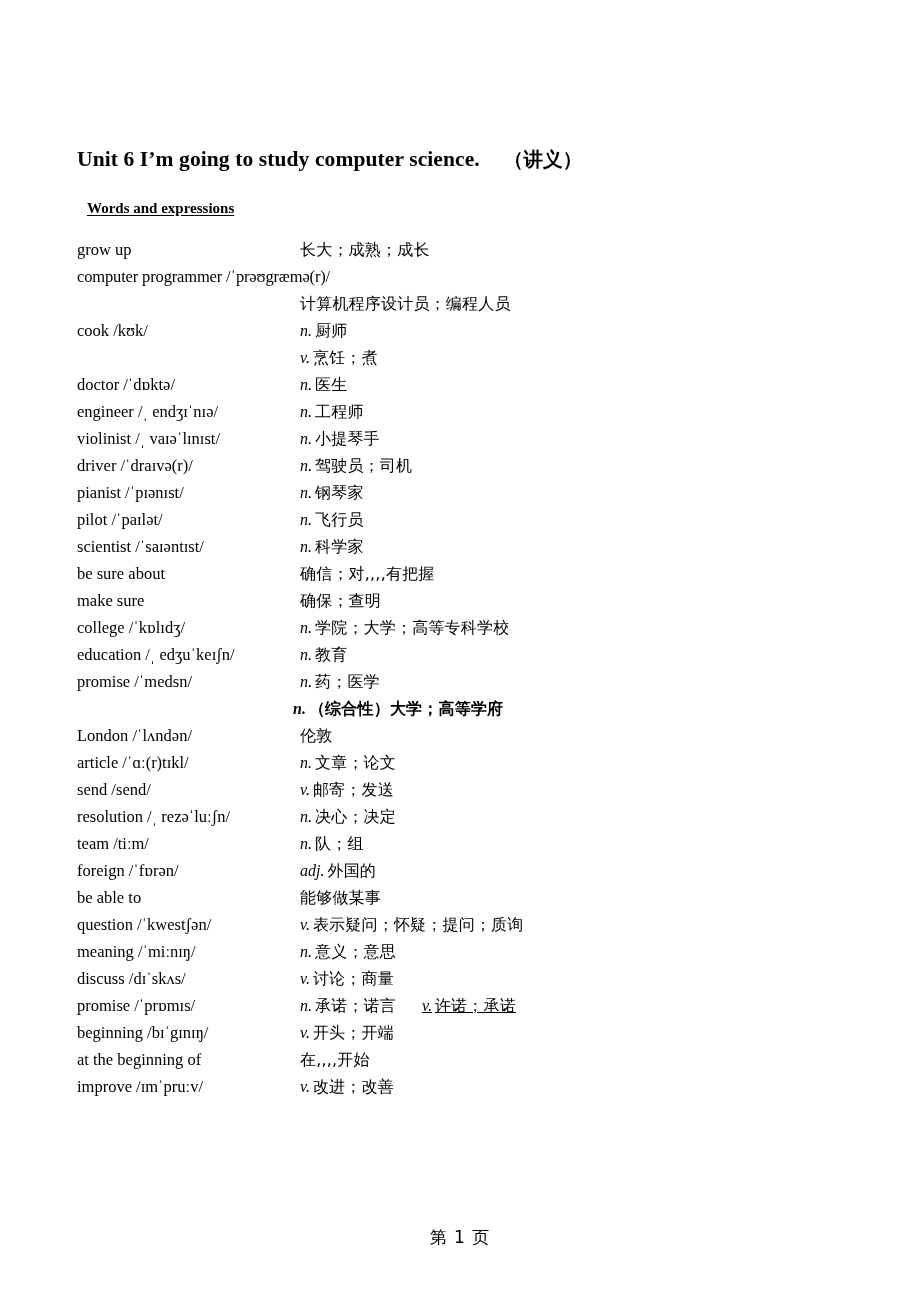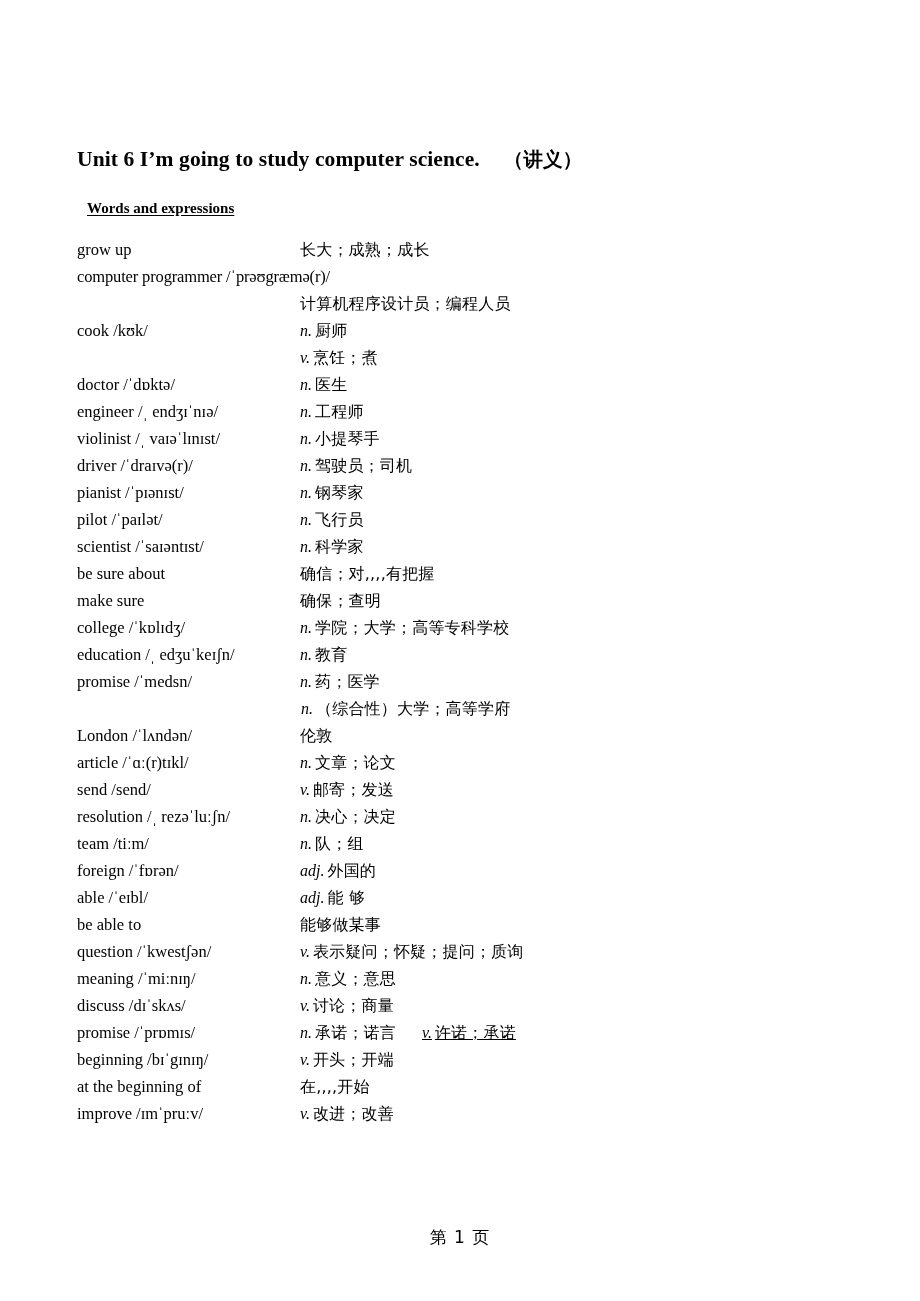--- a/index.html
+++ b/index.html
@@ -78,21 +78,22 @@
     letter-spacing: -0.15px;
   }
   .gloss {
     position: absolute;
     left: 223px;
     top: 0;
     white-space: nowrap;
     font-size: 16.5px;
   }
   .gloss.indent-wide {
-    left: 224px;
+    left: 216px;
+    font-weight: bold;
   }
   .pos {
     font-style: italic;
     font-family: "Liberation Serif", "DejaVu Serif", serif;
     font-size: 16px;
     padding-right: 3px;
   }
   .cn {
     font-family: "DejaVu Sans", "Liberation Sans", sans-serif;
     font-size: 16px;
@@ -217,24 +218,20 @@
       </div>
       <div class="vocab-row">
         <span class="term">team /tiːm/</span>
         <span class="gloss"><span class="pos">n.</span><span class="cn">队；组</span></span>
       </div>
       <div class="vocab-row">
         <span class="term">foreign /ˈfɒrən/</span>
         <span class="gloss"><span class="pos">adj.</span><span class="cn">外国的</span></span>
       </div>
       <div class="vocab-row">
-        <span class="term">able /ˈeɪbl/</span>
-        <span class="gloss"><span class="pos">adj.</span><span class="cn">能 够</span></span>
-      </div>
-      <div class="vocab-row">
         <span class="term">be able to</span>
         <span class="gloss"><span class="cn">能够做某事</span></span>
       </div>
       <div class="vocab-row">
         <span class="term">question /ˈkwestʃən/</span>
         <span class="gloss"><span class="pos">v.</span><span class="cn">表示疑问；怀疑；提问；质询</span></span>
       </div>
       <div class="vocab-row">
         <span class="term">meaning /ˈmiːnɪŋ/</span>
         <span class="gloss"><span class="pos">n.</span><span class="cn">意义；意思</span></span>

